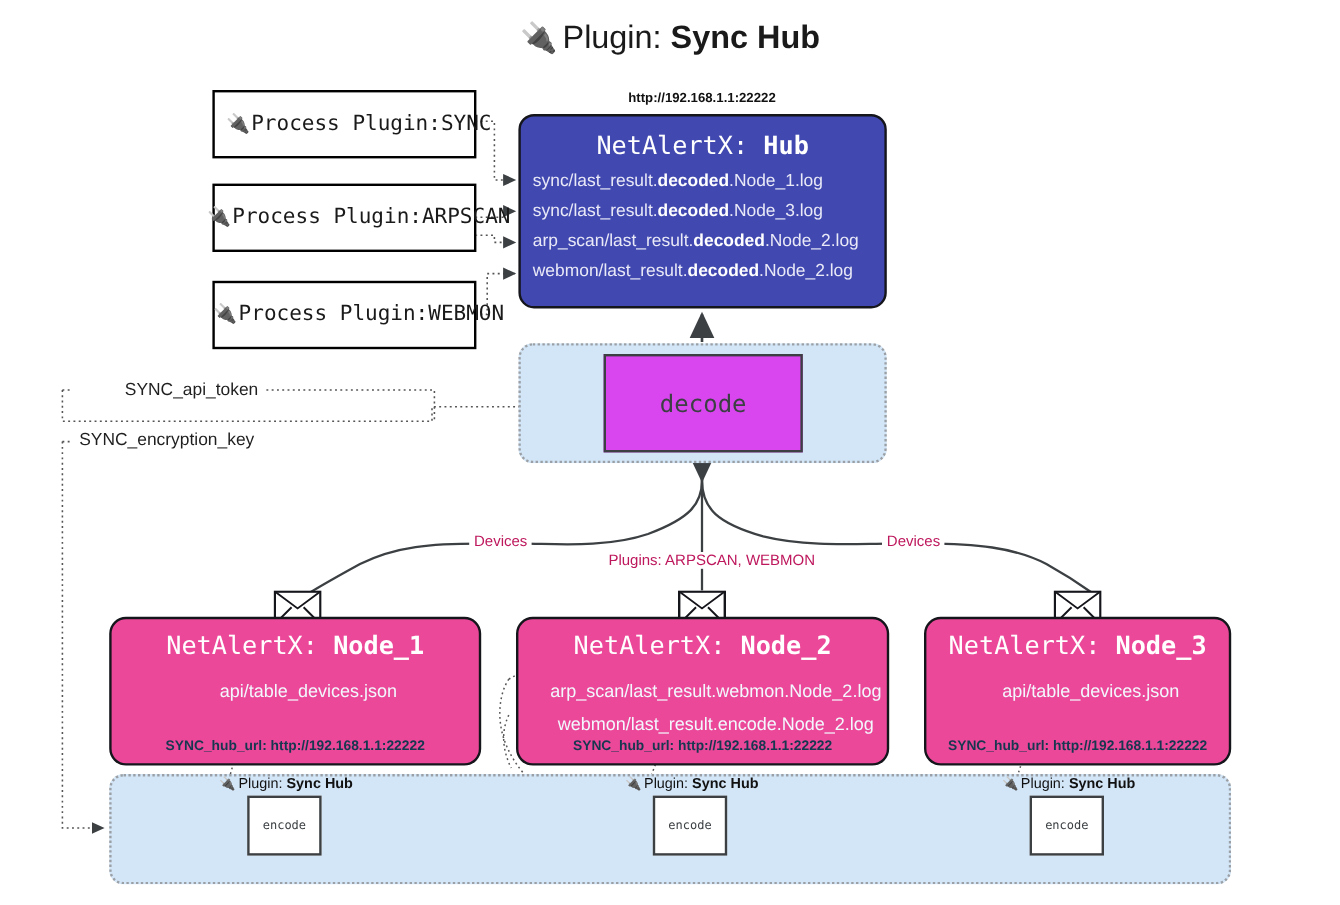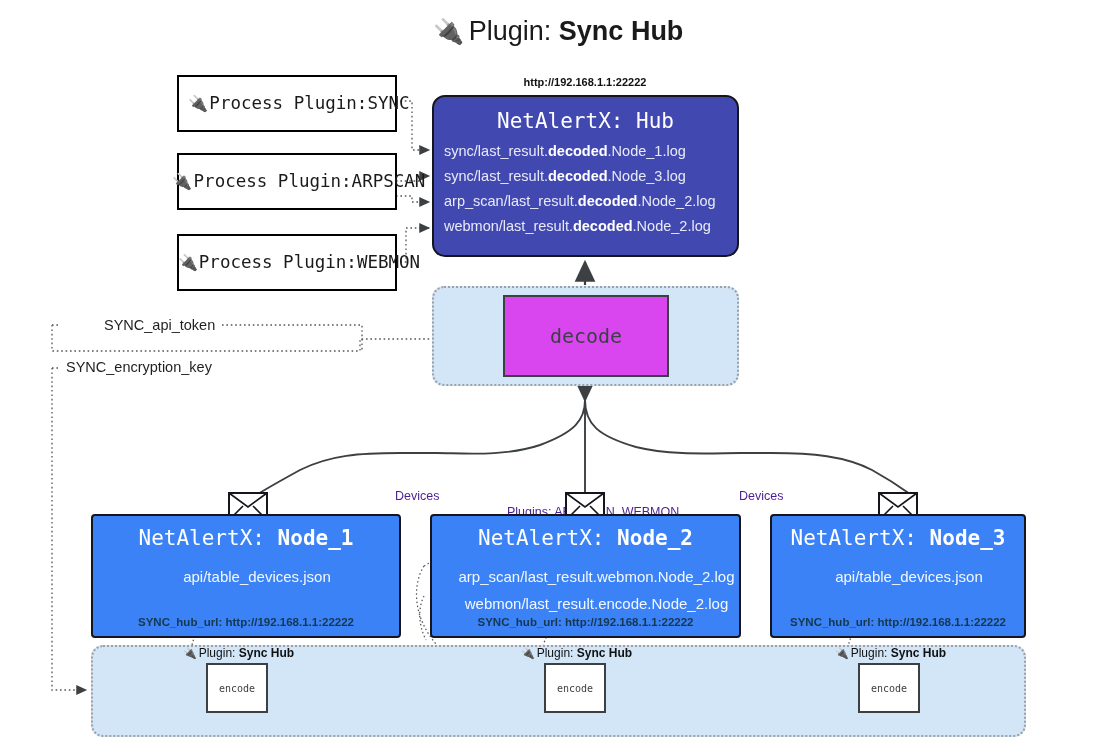--- a/index.html
+++ b/index.html
@@ -41,21 +41,21 @@
   }
   #hub{
     left:432px;top:95px;width:307px;height:162px;
     background:#4149b0;border:2.5px solid #15151c;border-radius:13px;
   }
   #hub-title{
     position:absolute;left:0;top:12px;width:100%;text-align:center;
     font-family:"DejaVu Sans Mono","Liberation Mono",monospace;
     font-size:21px;color:#ffffff;white-space:nowrap;
   }
-  #hub-title .b{font-weight:400;}
+  #hub-title .b{font-weight:700;}
   .hublines{position:absolute;left:0;top:42px;width:100%;}
   .hubline{
     color:#e9e9f7;font-size:14.5px;white-space:nowrap;
     padding-left:10px;height:25px;line-height:25px;
   }
   .hubline b{color:#ffffff;font-weight:700;}
 
   
   #decode-group{
     left:432px;top:286px;width:307px;height:100px;
@@ -72,33 +72,33 @@
   
   .secret{
     font-size:14.5px;color:#1f1f1f;background:#fff;
     padding:0 4px;white-space:nowrap;
   }
   #secret-token{left:100px;top:317px;}
   #secret-key{left:62px;top:359px;}
 
   
   .edgelbl{
-    font-size:12.5px;color:#4c1d95;background:#fff;
-    padding:0 4px;white-space:nowrap;text-align:center;margin-top:45px;
+    font-size:12.5px;color:#be185d;background:#fff;
+    padding:0 4px;white-space:nowrap;text-align:center;
   }
   #lbl-dev-left{left:391px;top:444px;}
   #lbl-dev-right{left:735px;top:444px;}
   #lbl-plugins{left:503px;top:460px;}
 
   
   .envelope{width:40px;height:29px;}
 
   
   .nodecard{
-    background:#3b82f6;border:2.5px solid #15151c;border-radius:4px;
+    background:#ec4899;border:2.5px solid #15151c;border-radius:14px;
     top:514px;height:124px;
   }
   #node1{left:91px;width:310px;}
   #node2{left:430px;width:311px;}
   #node3{left:770px;width:256px;}
   .nodecard .ntitle{
     position:absolute;left:0;top:10px;width:100%;text-align:center;
     font-family:"DejaVu Sans Mono","Liberation Mono",monospace;
     font-size:21px;color:#ffffff;white-space:nowrap;
   }

